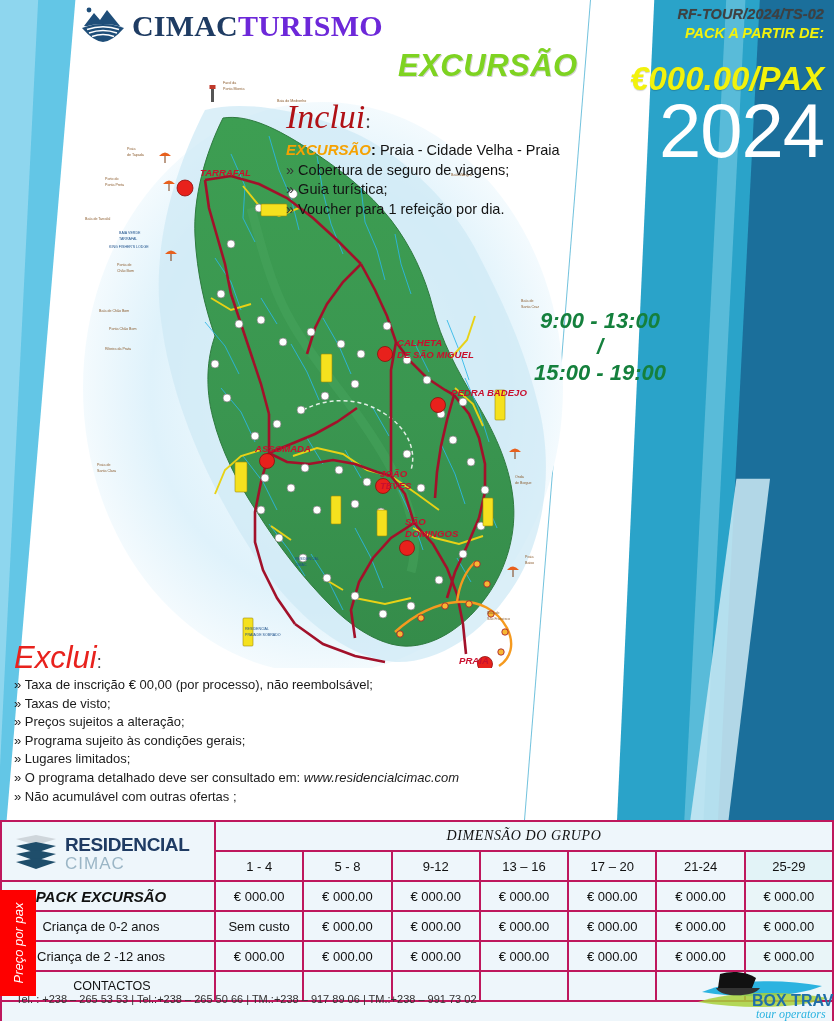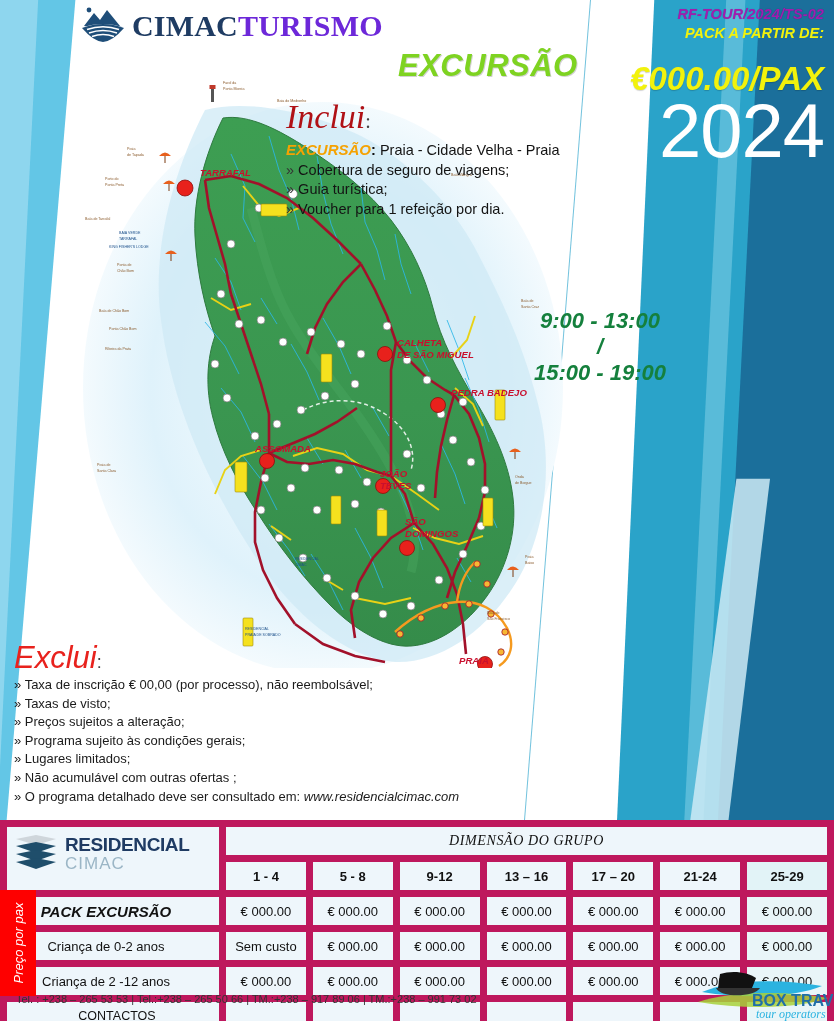--- a/index.html
+++ b/index.html
@@ -23,21 +23,21 @@
 
   
   .logo{position:absolute;left:80px;top:6px;display:flex;align-items:center;gap:6px;}
   .logo-mark{width:46px;height:40px;}
   .logo-text{font-family:"Liberation Serif",serif;font-size:30px;font-weight:700;letter-spacing:.2px;}
   .lt-a{color:#1f3c63;}
   .lt-b{color:#6d28d9;}
 
   
   .hdr-right{position:absolute;right:10px;top:6px;width:300px;text-align:right;z-index:6;}
-  .ref-code{color:#a21caf;font-size:14.5px;font-weight:700;font-style:italic;letter-spacing:.1px;
+  .ref-code{color:#404040;font-size:14.5px;font-weight:700;font-style:italic;letter-spacing:.1px;
      text-shadow:0 0 1px rgba(0,0,0,.25);}
   .pack-from{color:#f2f20c;font-size:14.5px;font-weight:700;font-style:italic;margin-top:3px;}
   .price-big{color:#f2f20c;font-size:33px;font-weight:700;font-style:italic;margin-top:19px;
      text-shadow:0 1px 1px rgba(0,0,0,.18);}
   .year{color:#ffffff;font-size:76px;line-height:.92;font-weight:400;margin-top:-2px;letter-spacing:-1px;}
 
   
   .excursao-title{position:absolute;left:398px;top:48px;color:#7ed321;font-size:31px;
      font-weight:700;font-style:italic;letter-spacing:.5px;
      text-shadow:1px 1px 0 rgba(0,0,0,.18);}
@@ -64,24 +64,24 @@
   .map-wrap{position:absolute;left:55px;top:58px;width:530px;height:610px;}
   .map-svg{width:100%;height:100%;display:block;}
   .mlabel{font-family:"Liberation Sans",sans-serif;font-weight:700;fill:#c8102e;font-style:italic;}
   .mlabel-m{font-size:9.6px;}
   .mtiny{font-size:3.6px;fill:#8a5a2b;font-family:"Liberation Sans",sans-serif;}
   .mtiny-b{font-size:3.6px;fill:#1b4f8a;font-family:"Liberation Sans",sans-serif;}
 
   
   .tbl-zone{position:absolute;left:0;top:820px;width:834px;height:201px;background:#eef6fb;}
   table.price{border-collapse:collapse;width:834px;table-layout:fixed;font-size:12.4px;}
-  table.price td{border:7px solid #be185d;background:#eef6fb;padding:0;height:28px;text-align:center;color:#111;}
+  table.price td{border:2px solid #be185d;background:#eef6fb;padding:0;height:28px;text-align:center;color:#111;}
   .c-logo{width:212px;background:#eef6fb !important;}
   .hdr-dim{font-family:"Liberation Serif",serif;font-style:italic;color:#1f3b63;font-size:14px;letter-spacing:.6px;}
-  .col-h{color:#12a050;font-weight:700;font-size:13px;}
+  .col-h{color:#12a050;font-weight:400;font-size:13px;}
   .col-h.last{background:#e2f3f7 !important;}
   td.last-col{background:#e9f5f8 !important;}
   .rowlab{text-align:right;padding-right:14px !important;}
   .pack-lab{font-weight:700;font-style:italic;font-size:15px;}
   .kid-lab{font-size:13px;}
   .price-cell{font-size:13px;}
   .contactos{color:#2aa8e0;font-size:12.5px;text-align:left;padding-left:8px !important;}
   .pax-bar{position:absolute;left:0;top:890px;width:36px;height:106px;background:#fe0000;z-index:5;}
   .pax-bar span{position:absolute;left:50%;top:50%;transform:translate(-50%,-50%) rotate(-90deg);
      white-space:nowrap;color:#fff;font-size:13px;font-style:italic;}
@@ -423,22 +423,22 @@
     <div>15:00 - 19:00</div>
   </div>
 
   <div class="exclui-h"><span>Exclui</span><span class="colon">:</span></div>
   <div class="exclui-body">
     <div><span>»</span> <span>Taxa de inscrição €  00,00 (por processo), não reembolsável;</span></div>
     <div><span>»</span> <span>Taxas de visto;</span></div>
     <div><span>»</span> <span>Preços sujeitos a alteração;</span></div>
     <div><span>»</span> <span>Programa sujeito às condições gerais;</span></div>
     <div><span>»</span> <span>Lugares limitados;</span></div>
+    <div><span>»</span> <span>O programa detalhado deve ser consultado em: </span><i>www.residencialcimac.com</i></div>
     <div><span>»</span> <span>Não acumulável com outras ofertas ;</span></div>
-    <div><span>»</span> <span>O programa detalhado deve ser consultado em: </span><i>www.residencialcimac.com</i></div>
   </div>
 
   <div class="tbl-zone">
     <table class="price">
       <tbody>
           <tr>
         <td class="c-logo" rowspan="2"></td>
         <td colspan="7" class="hdr-dim">DIMENSÃO DO GRUPO</td>
       </tr>
       <tr>

